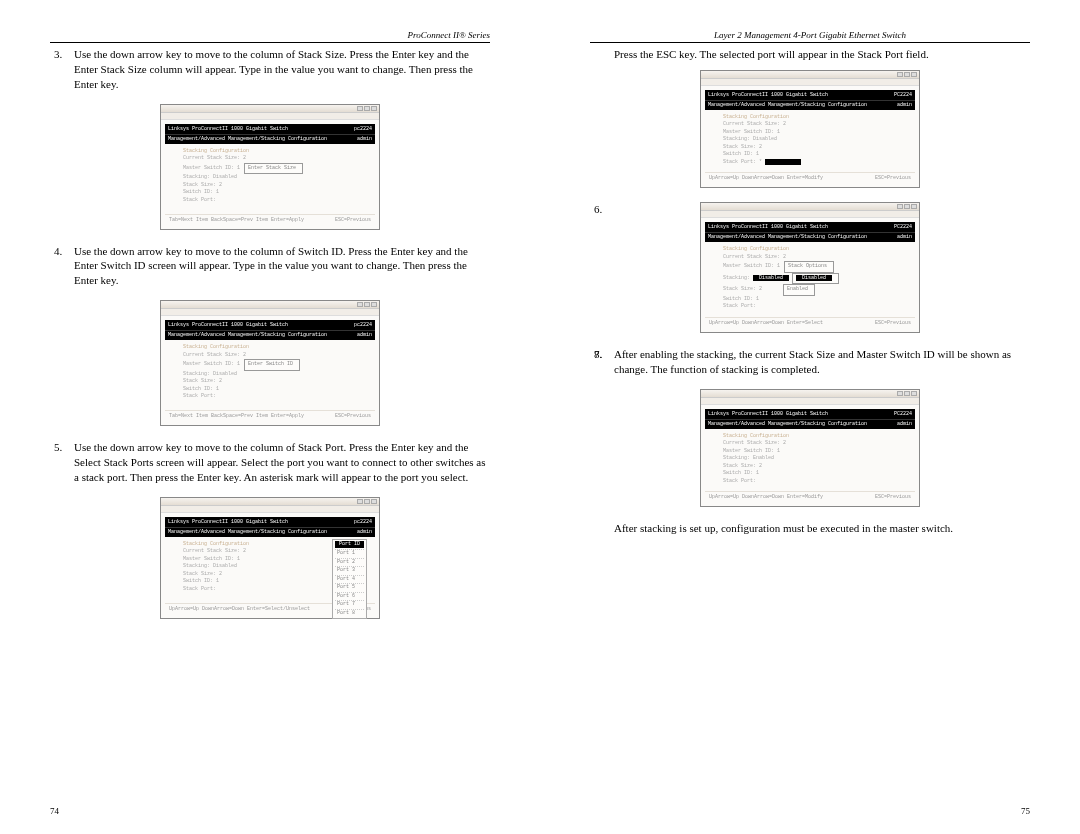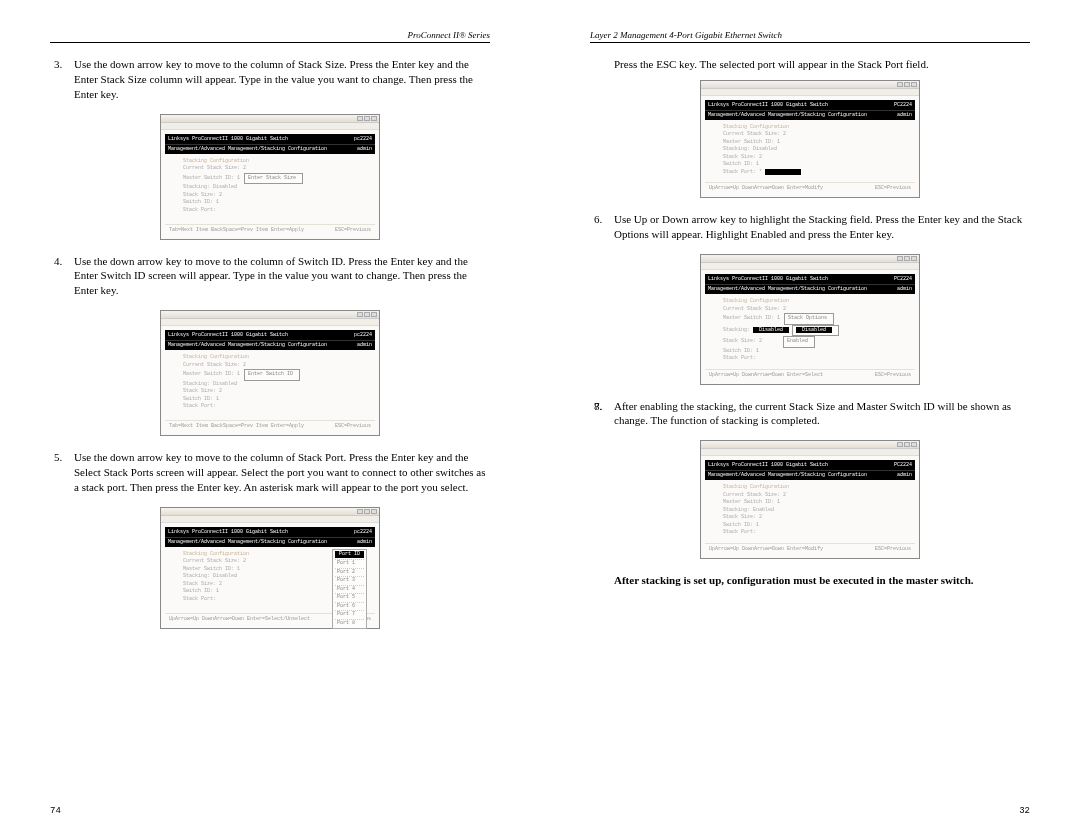--- a/index.html
+++ b/index.html
@@ -17,45 +17,44 @@
     height: 834px;
     float: left;
     padding: 30px 50px 20px 50px;
     position: relative;
   }
   .header {
     font-style: italic;
     font-size: 9px;
     border-bottom: 1px solid #000;
     padding-bottom: 2px;
-    margin-bottom: 14px;
+    margin-bottom: 4px;
   }
   .header-left { text-align: right; }
-  .header-right { text-align: left; }
+  .header-right { text-align: center; }
   ol.steps { list-style: none; }
   ol.steps li {
     margin-bottom: 12px;
     padding-left: 24px;
     position: relative;
     line-height: 1.35;
   }
   ol.steps li .num {
     position: absolute;
     left: 4px;
     top: 0;
   }
   .plain-para {
     line-height: 1.35;
     padding-left: 24px;
   }
   .footer-para {
     margin-top: 0;
     line-height: 1.35;
     padding-left: 24px;
-    font-weight: bold;
   }
   .screenshot {
     width: 220px;
     margin: 8px auto 14px auto;
     border: 1px solid #888;
     background: #f7f6f4;
     font-family: "Courier New", monospace;
     font-size: 5px;
     color: #555;
   }
@@ -140,21 +139,20 @@
     background: #fdfcfa;
     padding: 1px 2px;
     color: #888;
   }
   .ss-content .portbox .ph { background:#000; color:#fff; padding:0 4px; display:block; margin-bottom:1px;}
   .ss-content .portbox div { border-top:1px dotted #ccc; padding:0 2px;}
   .page-num {
     position: absolute;
     bottom: 18px;
     font-size: 9px;
-    font-family: Liberation Mono, monospace;
   }
   .pn-left { left: 50px; }
   .pn-right { right: 50px; }
   .pad-bottom-large { min-height: 70px; }
 </style>
 </head>
 <body>
 
 <div class="page">
   <div class="header header-left">ProConnect II® Series</div>
@@ -319,21 +317,20 @@
       <div class="ss-foot">
           <span>UpArrow=Up  DownArrow=Down  Enter=Modify</span>
           <span>ESC=Previous</span>
         </div>
     </div>
   </div>
 
   <ol class="steps">
     <li>
       <span class="num">6.</span>
-      <span>Use Up or Down arrow key to highlight the Stacking field. Press the Enter key and the Stack Options will appear. Highlight Enabled and press the Enter key.</span>
     </li>
   </ol>
 
   <div class="screenshot">
     <div class="ss-titlebar">
         <div class="ctrl">
           <span></span>
           <span></span>
           <span></span>
         </div>
@@ -397,14 +394,14 @@
       </div>
       <div class="ss-foot">
           <span>UpArrow=Up  DownArrow=Down  Enter=Modify</span>
           <span>ESC=Previous</span>
         </div>
     </div>
   </div>
 
   <div class="footer-para">After stacking is set up, configuration must be executed in the master switch.</div>
 
-  <div class="page-num pn-right">32</div>
+  <div class="page-num pn-right">75</div>
 </div>
 
 </body></html>

